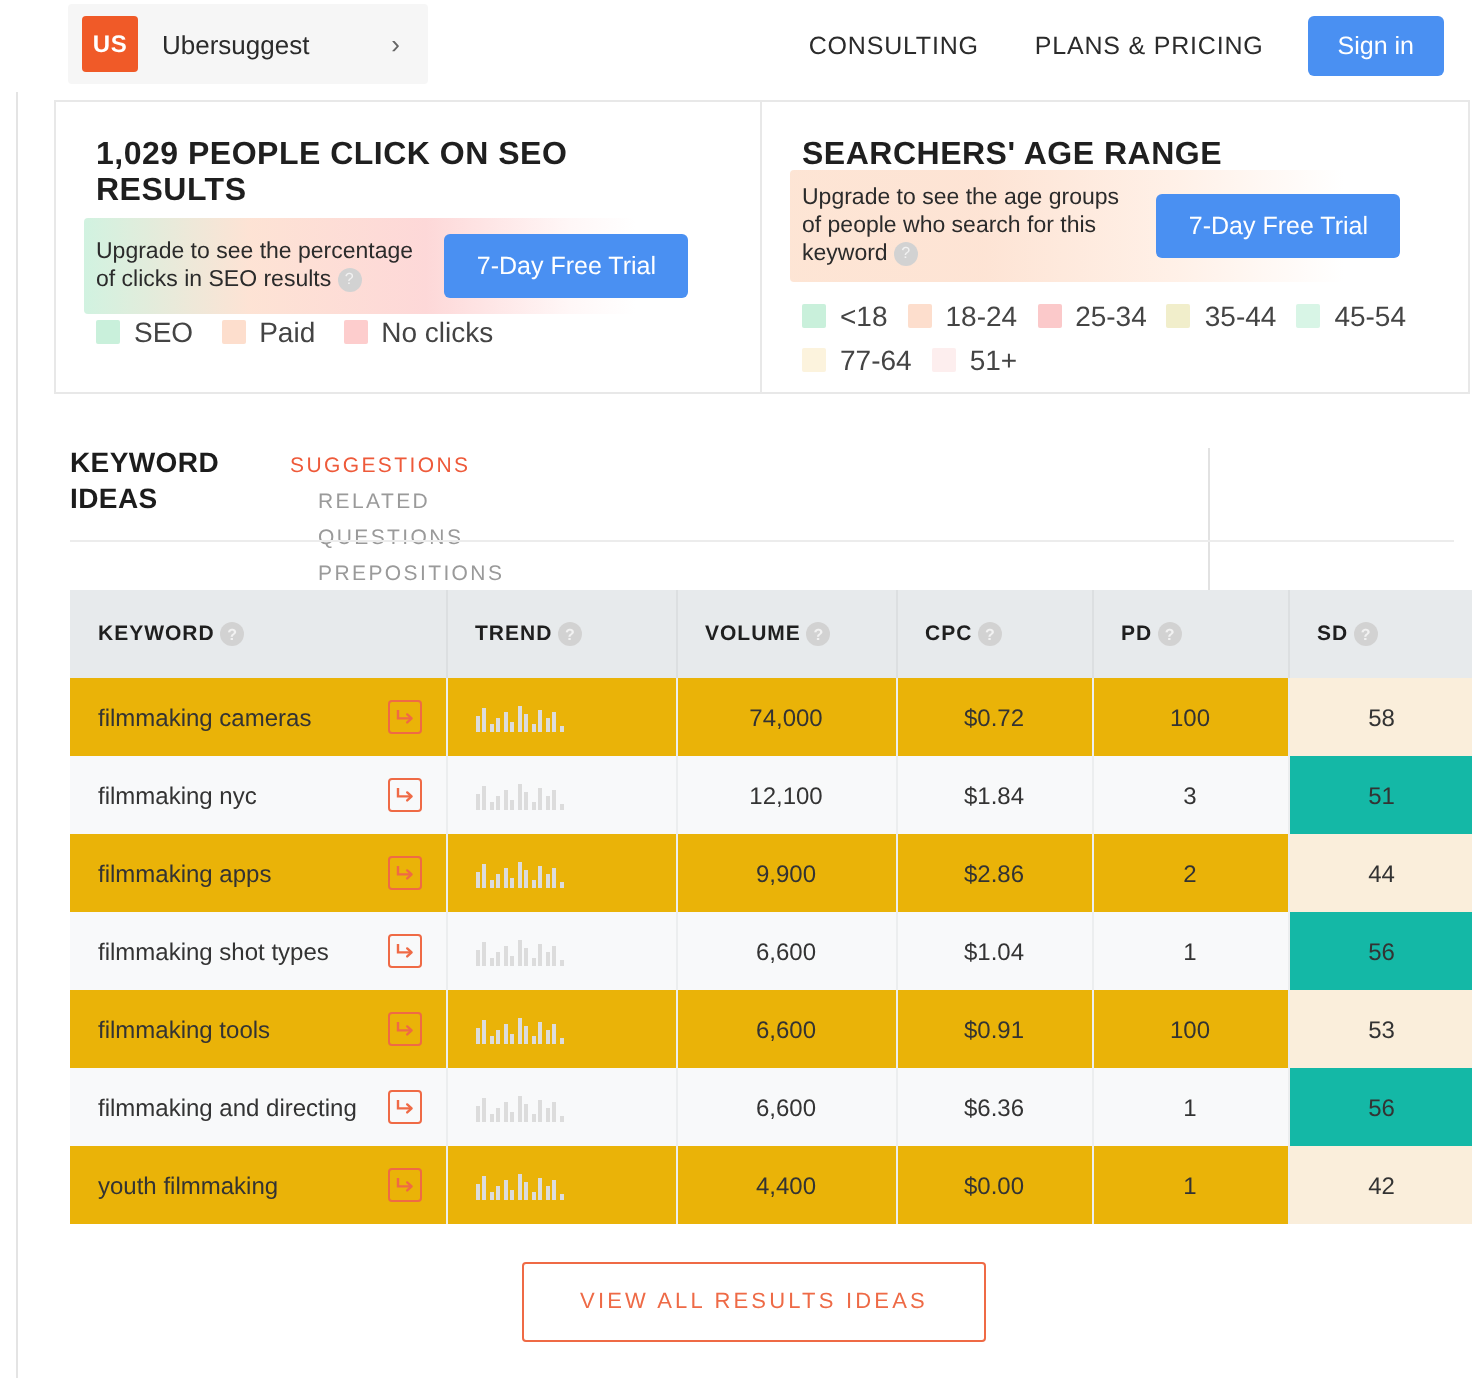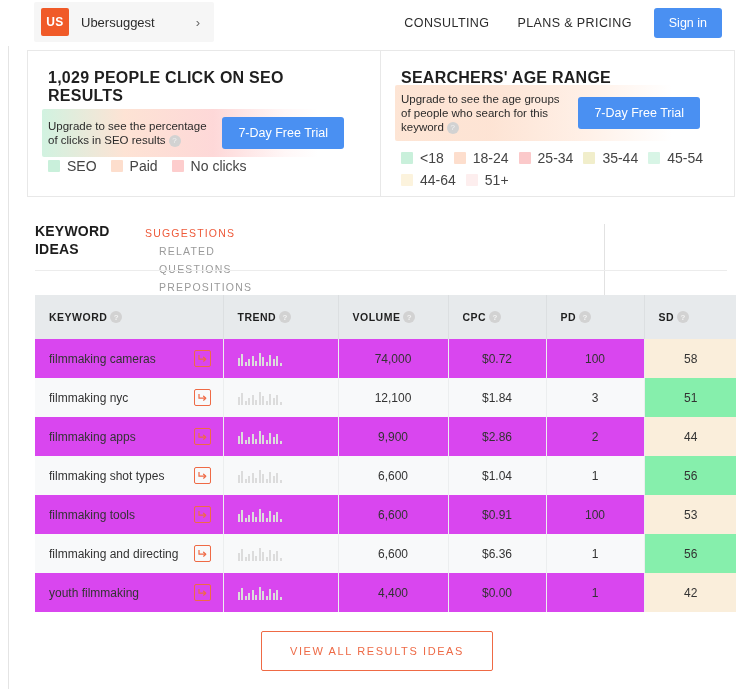--- a/index.html
+++ b/index.html
@@ -186,24 +186,24 @@
   .table th:last-child { border-right: none; }
   .th-inner { display: inline-flex; align-items: center; }
 
   .table td {
     font-size: 12px; color: #333; height: 39px;
     padding: 0 0 0 14px; border-right: 1px solid #eceeef;
     vertical-align: middle;
   }
   .table td.num { text-align: center; padding-left: 0; }
   .table td:last-child { border-right: none; }
-  .table tbody tr { background: #d946ef; }
+  .table tbody tr { background: #eab308; }
   .table tbody tr.alt { background: #f8f9fa; }
   .table tbody tr td.sd-col { background: #faeedb; }
-  .table tbody tr.alt td.sd-col { background: #86efac; }
+  .table tbody tr.alt td.sd-col { background: #14b8a6; }
 
   .kw-cell { display: flex; align-items: center; justify-content: space-between; padding-right: 12px; }
   .kw-text { line-height: 14px; }
   .kw-arrow {
     flex: 0 0 auto; width: 17px; height: 17px;
     border: 1px solid #ef6a45; border-radius: 2px;
     display: flex; align-items: center; justify-content: center;
     cursor: pointer; margin-left: 6px;
   }
   .kw-arrow svg { display: block; }
@@ -300,21 +300,21 @@
           <span class="legend-swatch" style="background:#f1eecb"></span>
           <span class="legend-label">35-44</span>
         </div>
         <div class="legend-item">
           <span class="legend-swatch" style="background:#d8f5e6"></span>
           <span class="legend-label">45-54</span>
         </div>
         <div class="legend-row2">
           <div class="legend-item">
             <span class="legend-swatch" style="background:#fcf3dd"></span>
-            <span class="legend-label">44-64</span>
+            <span class="legend-label">77-64</span>
           </div>
           <div class="legend-item">
             <span class="legend-swatch" style="background:#fdeeee"></span>
             <span class="legend-label">51+</span>
           </div>
         </div>
       </div>
     </div>
   </div>
 

